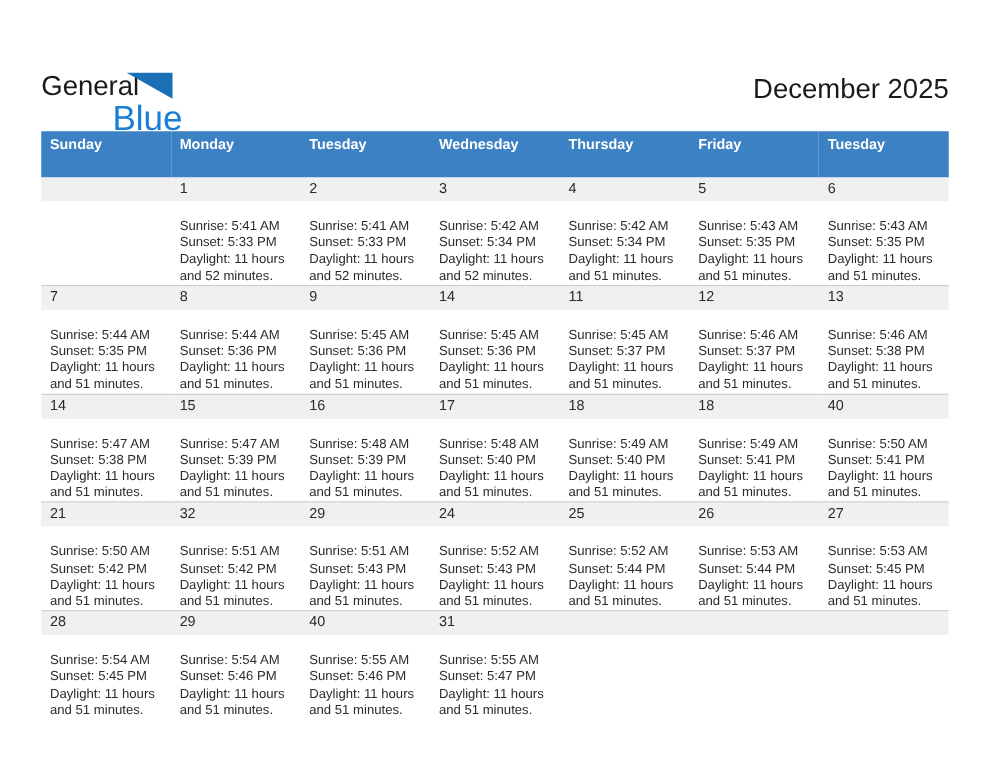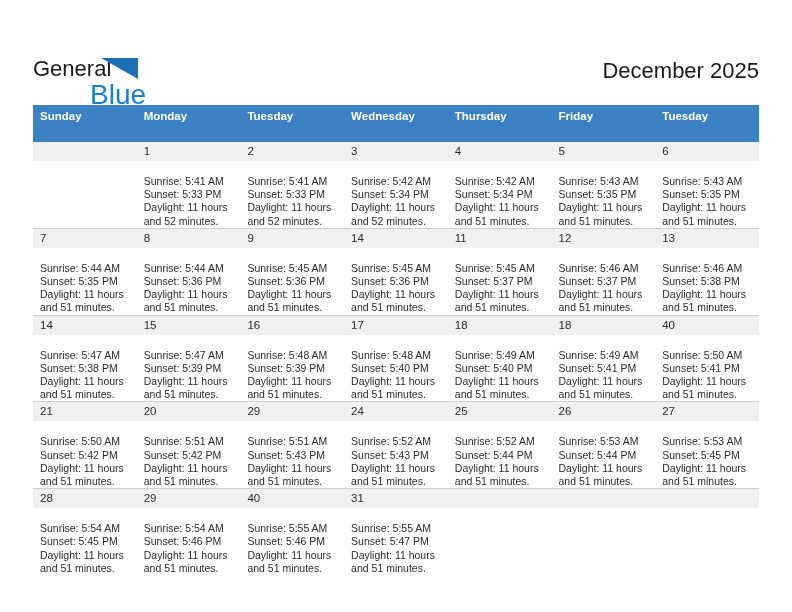--- a/index.html
+++ b/index.html
@@ -349,21 +349,21 @@
         <tr class="week">
           <td>
             <div class="daynum">21</div>
             <div class="cellbody">
               <div>Sunrise: 5:50 AM</div>
               <div>Sunset: 5:42 PM</div>
               <div class="daylight">Daylight: 11 hours and 51 minutes.</div>
             </div>
           </td>
           <td>
-            <div class="daynum">20</div>
+            <div class="daynum">32</div>
             <div class="cellbody">
               <div>Sunrise: 5:51 AM</div>
               <div>Sunset: 5:42 PM</div>
               <div class="daylight">Daylight: 11 hours and 51 minutes.</div>
             </div>
           </td>
           <td>
             <div class="daynum">29</div>
             <div class="cellbody">
               <div>Sunrise: 5:51 AM</div>

